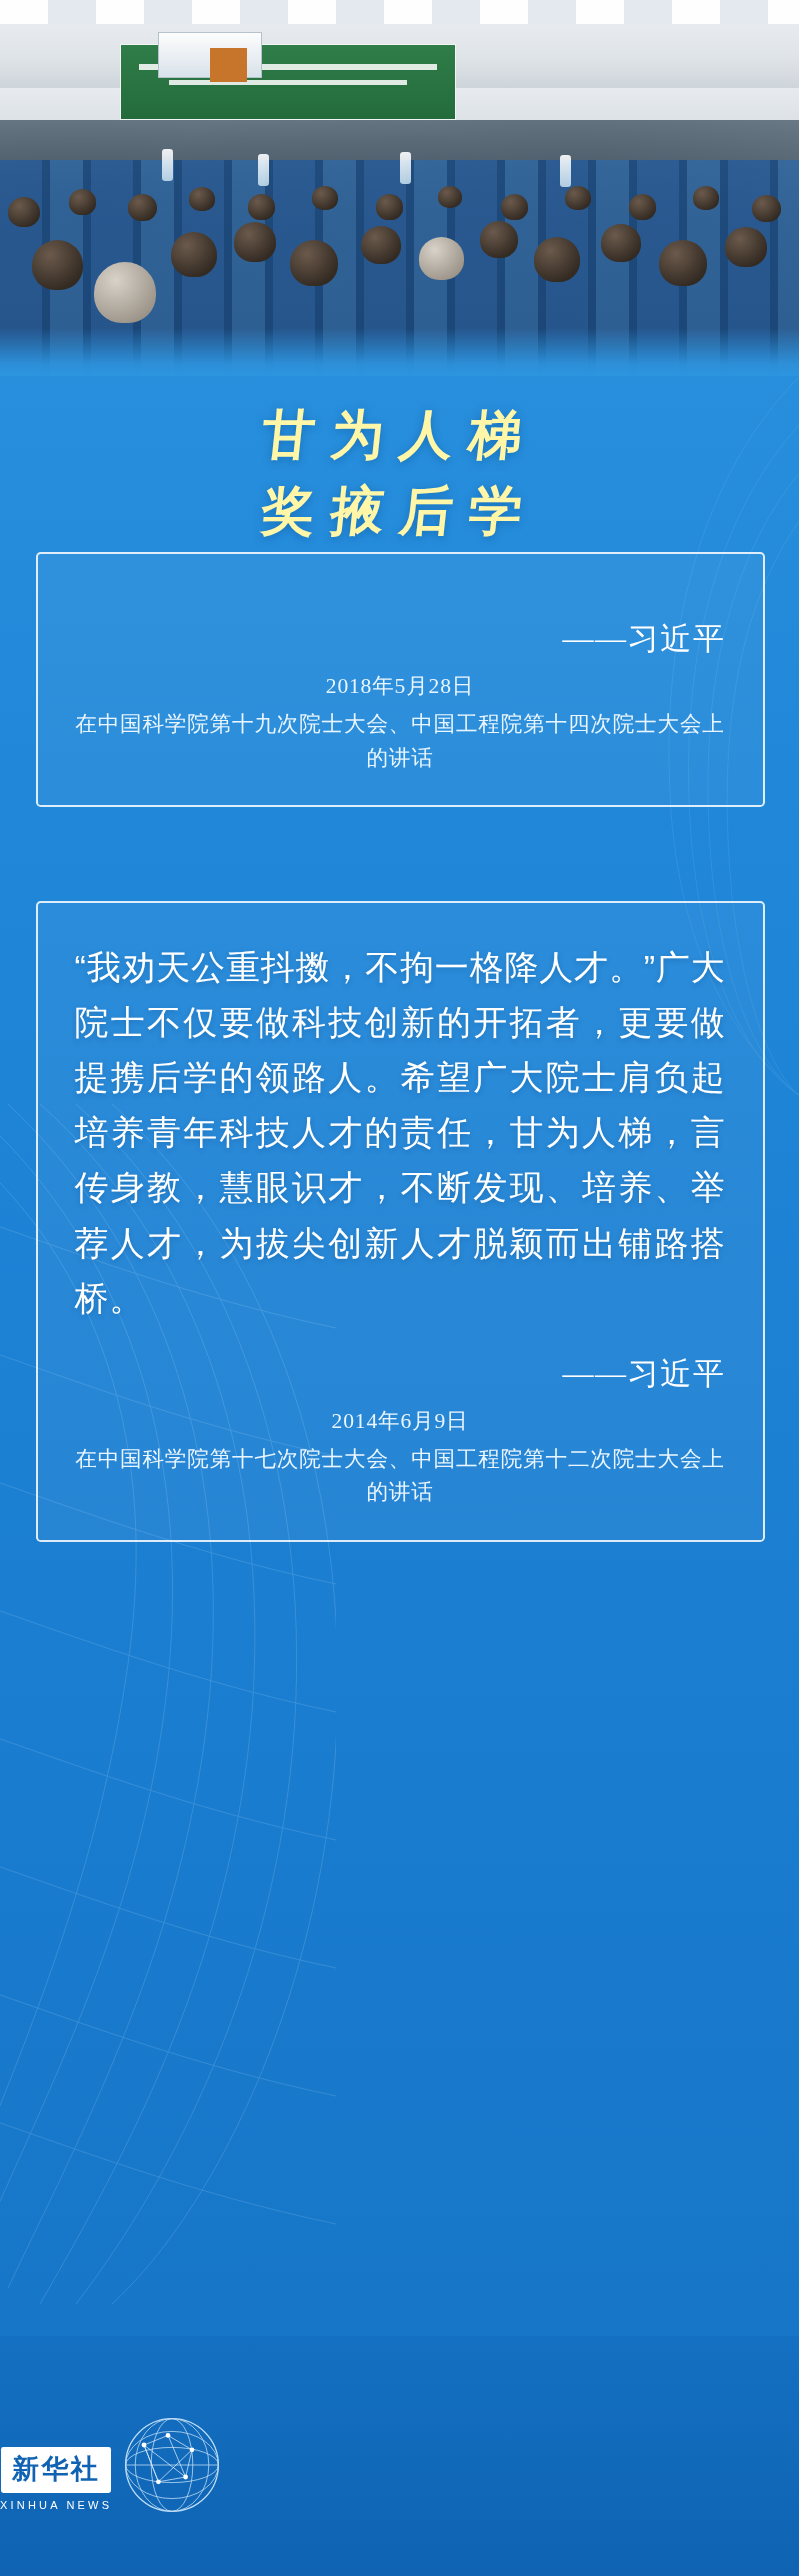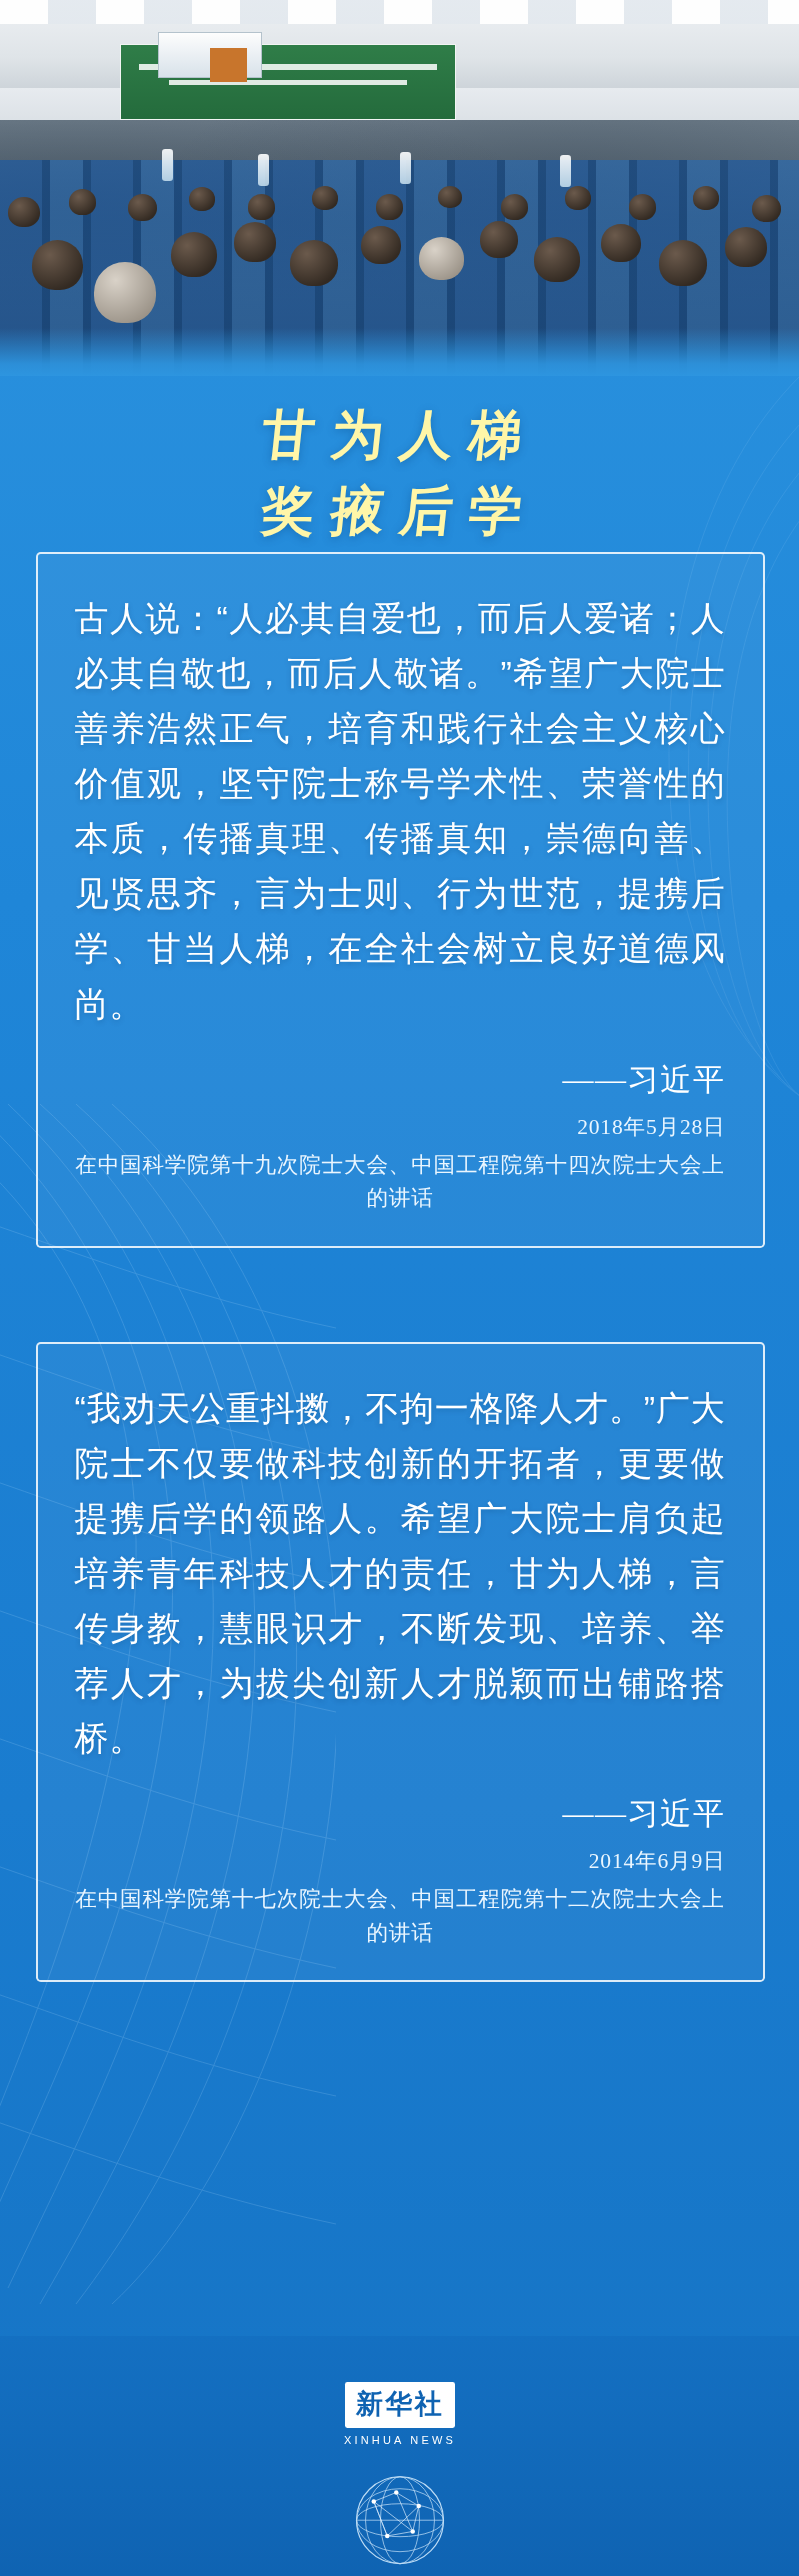--- a/index.html
+++ b/index.html
@@ -141,21 +141,21 @@
   .attrib {
     margin-top: 27px;
     text-align: right;
     color: #ffffff;
     font-family: "Liberation Serif", serif;
     font-size: 31px;
     letter-spacing: 1.6px;
   }
   .attrib-date {
     margin-top: 11.2px;
-    text-align: right;
+    text-align: center;
     color: #eaf6ff;
     font-family: "Liberation Serif", serif;
     font-size: 21.6px;
     letter-spacing: 0.8px;
   }
   .attrib-source {
     margin-top: 8px;
     text-align: center;
     color: #eaf6ff;
     font-family: "Liberation Serif", serif;
@@ -165,21 +165,21 @@
   }
 
   
   .footer {
     position: absolute;
     left: 0; bottom: 0;
     width: 800px;
     height: 240px;
     background: linear-gradient(180deg, #1470c2 0%, #0f63b2 100%);
     display: flex;
-    flex-direction: column;
+    flex-direction: row;
     align-items: center;
   }
   .logo {
     margin-top: 46px;
     text-align: center;
   }
   .logo-cn {
     display: inline-block;
     background: #ffffff;
     color: #0f63b2;
@@ -277,21 +277,20 @@
     </div>
     <div class="photo-fade"></div>
   </div>
 
   <div class="title-block">
     <div class="title-line">甘为人梯</div>
     <div class="title-line">奖掖后学</div>
   </div>
 
   <div class="card">
-    <div class="quote-text">古人说：“人必其自爱也，而后人爱诸；人必其自敬也，而后人敬诸。”希望广大院士善养浩然正气，培育和践行社会主义核心价值观，坚守院士称号学术性、荣誉性的本质，传播真理、传播真知，崇德向善、见贤思齐，言为士则、行为世范，提携后学、甘当人梯，在全社会树立良好道德风尚。</div>
     <div class="attrib">——习近平</div>
     <div class="attrib-date">2018年5月28日</div>
     <div class="attrib-source">在中国科学院第十九次院士大会、中国工程院第十四次院士大会上的讲话</div>
   </div>
 
   <div class="card">
     <div class="quote-text">“我劝天公重抖擞，不拘一格降人才。”广大院士不仅要做科技创新的开拓者，更要做提携后学的领路人。希望广大院士肩负起培养青年科技人才的责任，甘为人梯，言传身教，慧眼识才，不断发现、培养、举荐人才，为拔尖创新人才脱颖而出铺路搭桥。</div>
     <div class="attrib">——习近平</div>
     <div class="attrib-date">2014年6月9日</div>
     <div class="attrib-source">在中国科学院第十七次院士大会、中国工程院第十二次院士大会上的讲话</div>

